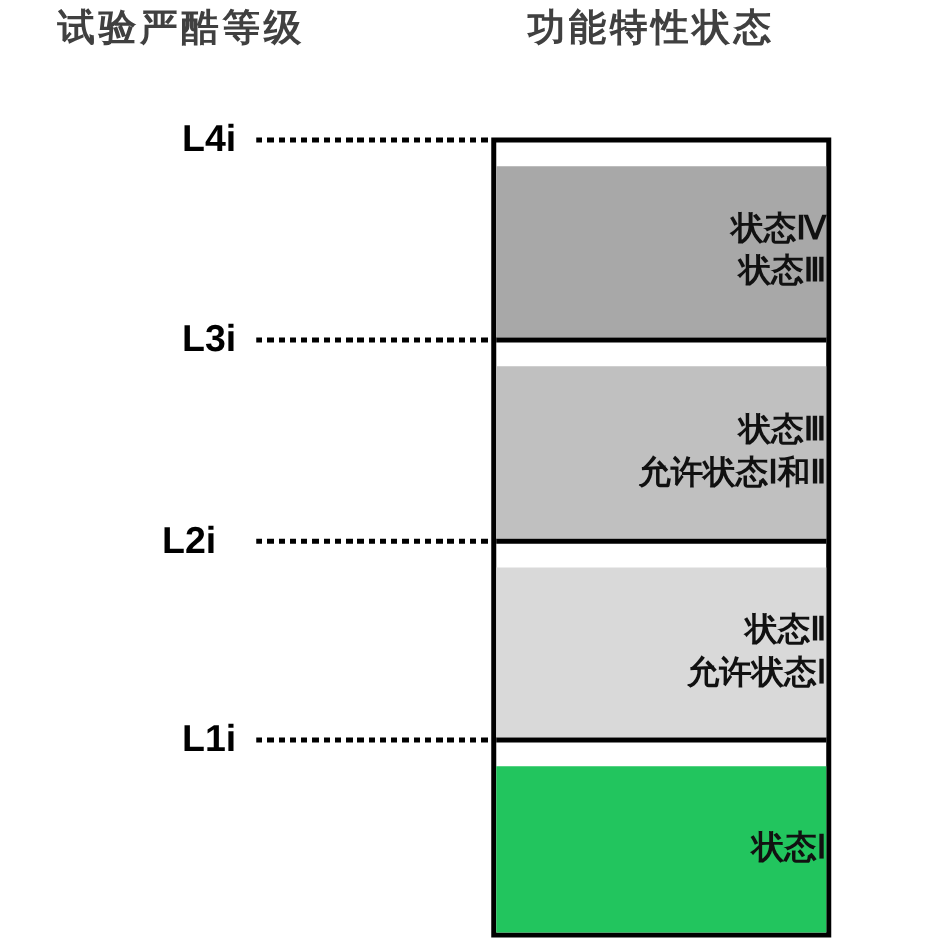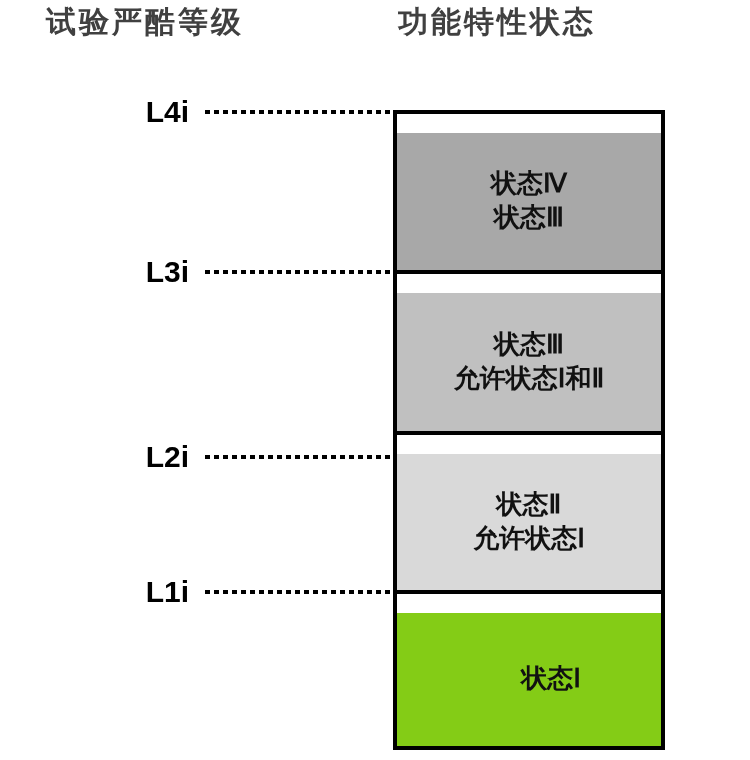--- a/index.html
+++ b/index.html
@@ -18,21 +18,21 @@
   .col-header {
     position: absolute;
     top: 2px;
     font-size: 30px;
     font-weight: bold;
     color: #404040;
     letter-spacing: 3px;
     white-space: nowrap;
   }
   .col-header.left  { left: 46px; }
-  .col-header.right { left: 398px; }
+  .col-header.right { left: 422px; }
 
   
   .level-row {
     position: absolute;
     left: 0;
     width: 393px;
     height: 40px;
     display: flex;
     align-items: center;
     justify-content: flex-end;
@@ -60,24 +60,24 @@
     width: 272px;
     height: 640px;
     box-sizing: border-box;
     border: 4px solid #000000;
     display: flex;
     flex-direction: column;
   }
   .state-section {
     display: flex;
     flex-direction: column;
-    align-items: center;
+    align-items: flex-end;
     justify-content: center;
     text-align: center;
-    font-family: Liberation Serif, serif;
+    font-family: Liberation Mono, monospace;
     font-size: 26px;
     font-weight: bold;
     color: #111111;
     line-height: 34px;
     margin-top: 19px;
   }
   .state-section .line { white-space: nowrap; }
   .h-divider {
     height: 4px;
     background: #000000;
@@ -100,21 +100,21 @@
   <div class="level-row" style="top: 92px;">
     <span class="level-label">L4i</span>
     <span class="dotted-line"></span>
   </div>
 
   <div class="level-row" style="top: 252px; text-align: center;">
     <span class="level-label">L3i</span>
     <span class="dotted-line"></span>
   </div>
 
-  <div class="level-row" style="top: 437px;">
+  <div class="level-row" style="top: 413px; gap: 16px;">
     <span class="level-label">L2i</span>
     <span class="dotted-line"></span>
   </div>
 
   <div class="level-row" style="top: 572px;">
     <span class="level-label">L1i</span>
     <span class="dotted-line"></span>
   </div>
 
   <div class="state-box">
@@ -133,19 +133,19 @@
 
     <div class="h-divider"></div>
 
     <div class="state-section sec-3" style="background: rgb(217, 217, 217);">
       <span class="line">状态Ⅱ</span>
       <span class="line">允许状态Ⅰ</span>
     </div>
 
     <div class="h-divider"></div>
 
-    <div class="state-section sec-4" style="background: #84cc16; padding-left: 44px;">
+    <div class="state-section sec-4" style="background: #22c55e; padding-left: 44px;">
       <span class="line">状态Ⅰ</span>
     </div>
 
   </div>
 
 </div>
 
 </body></html>

